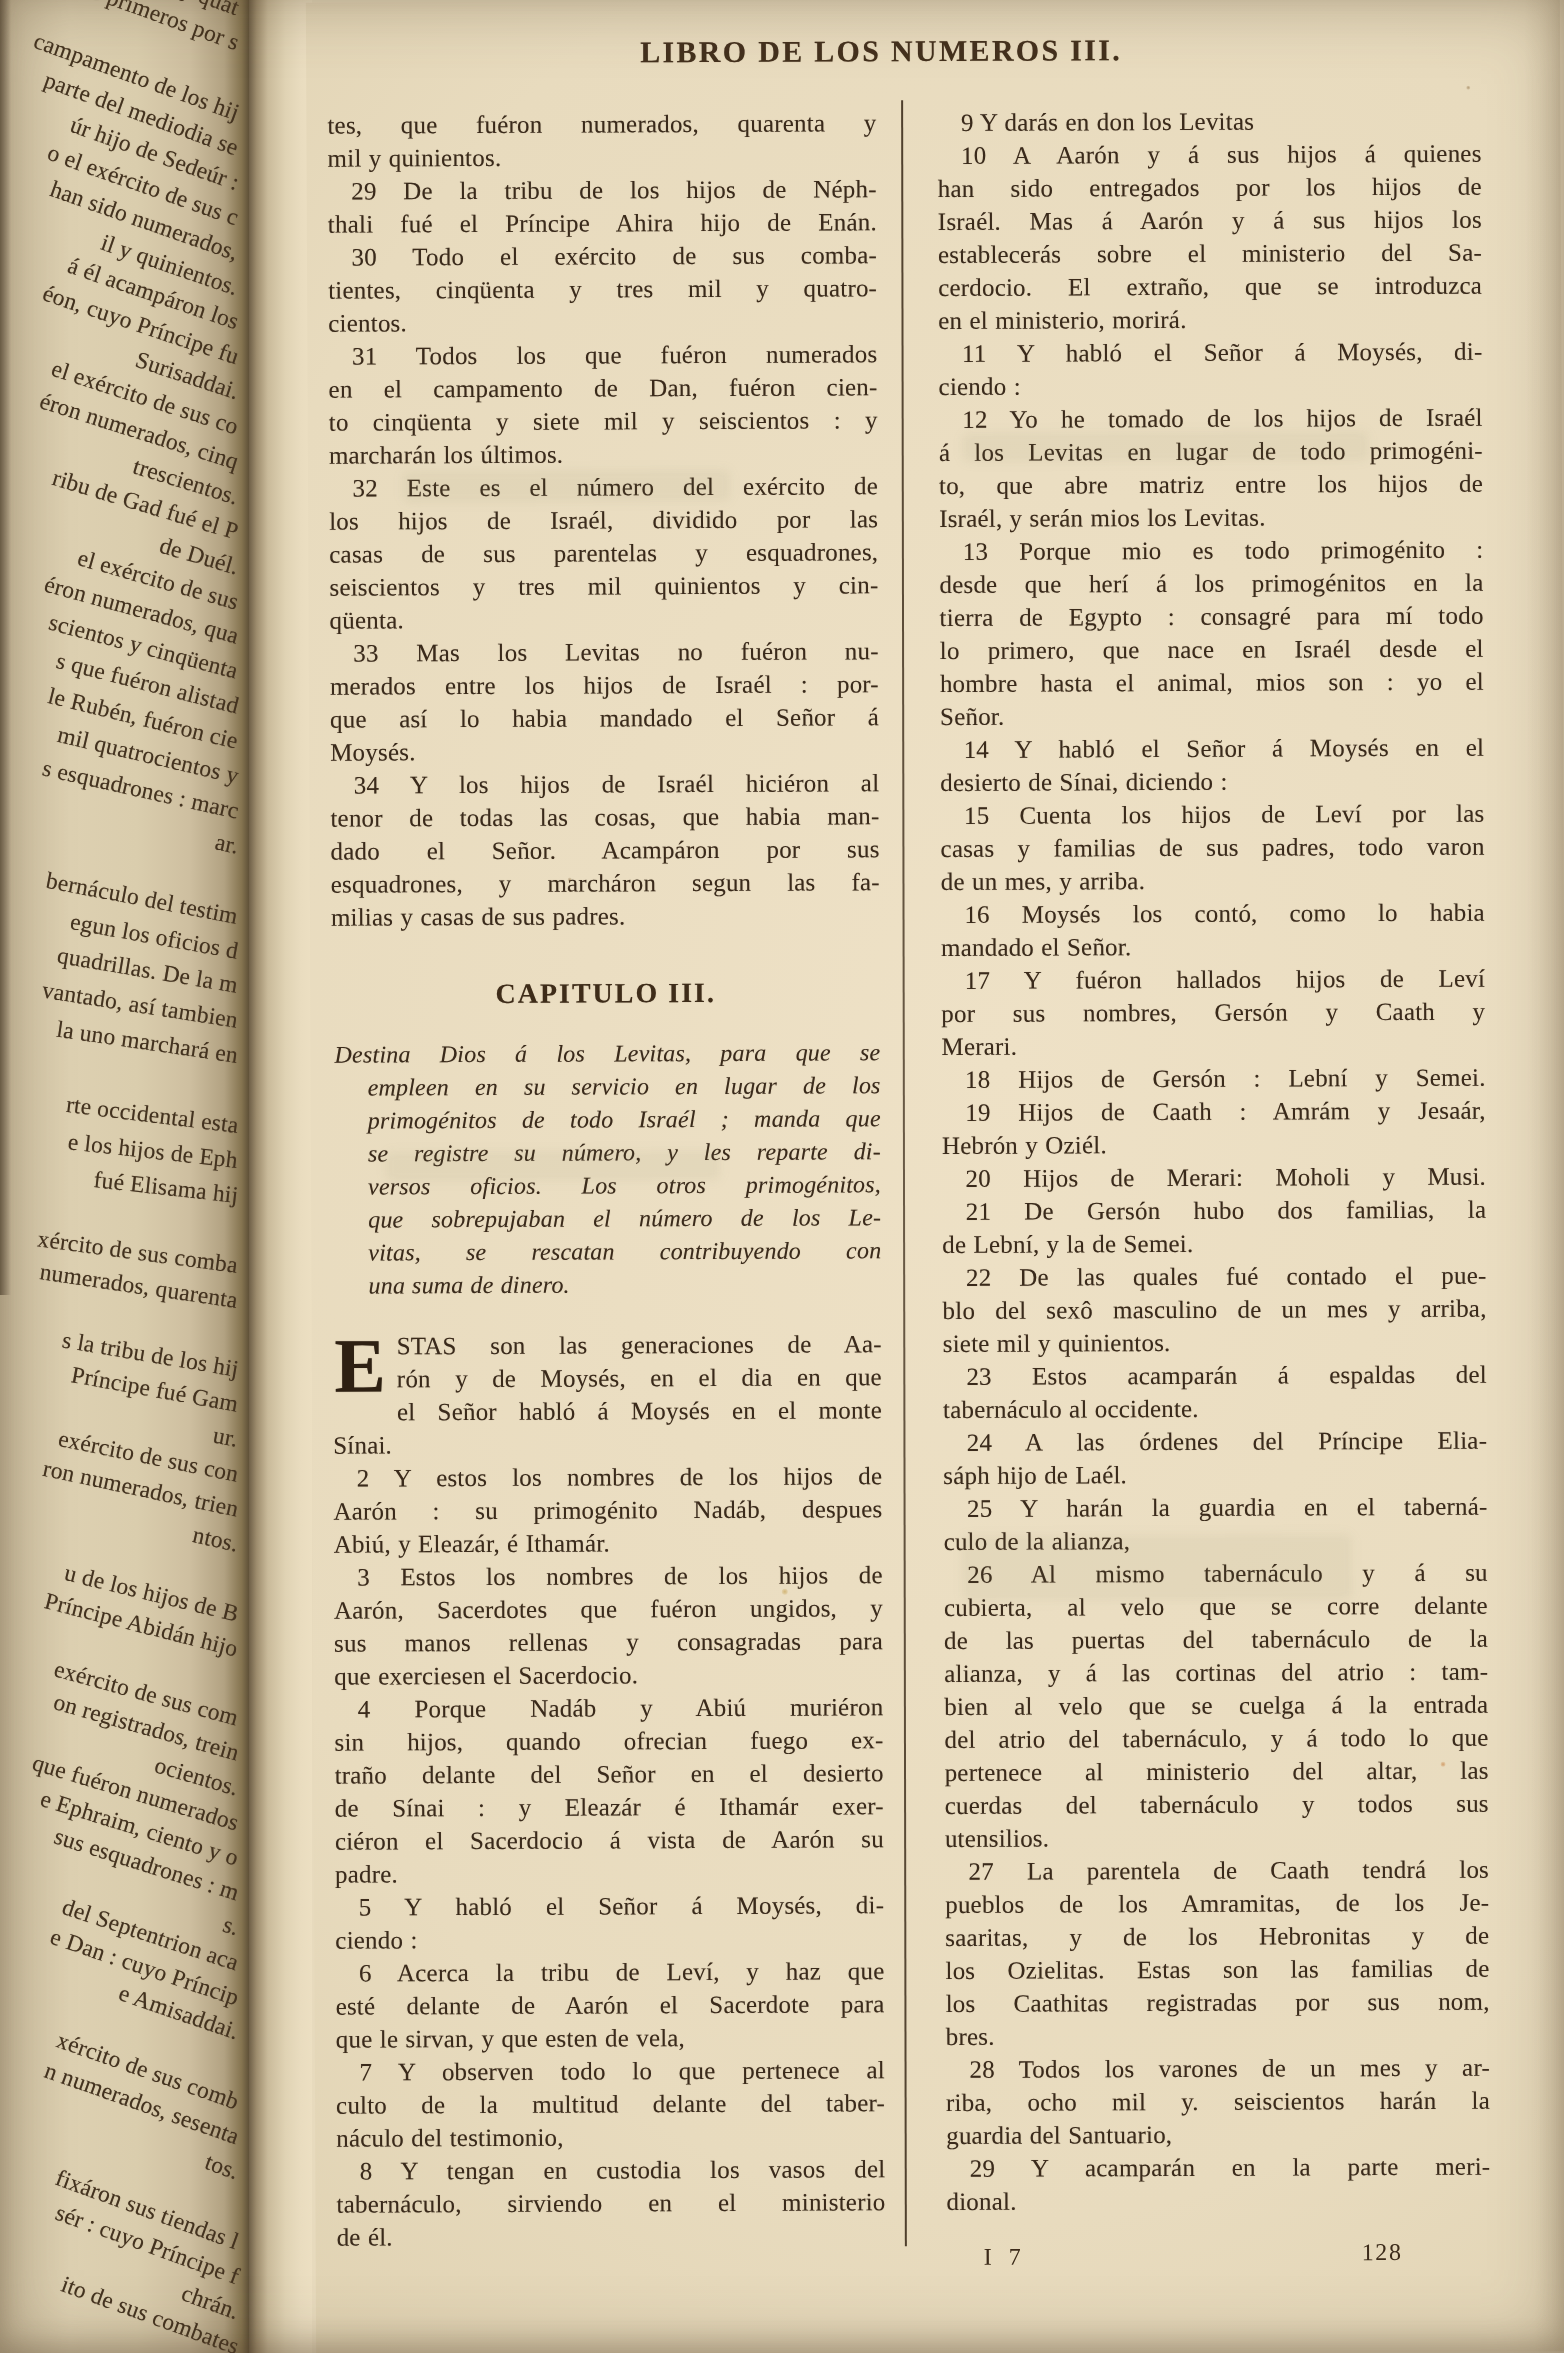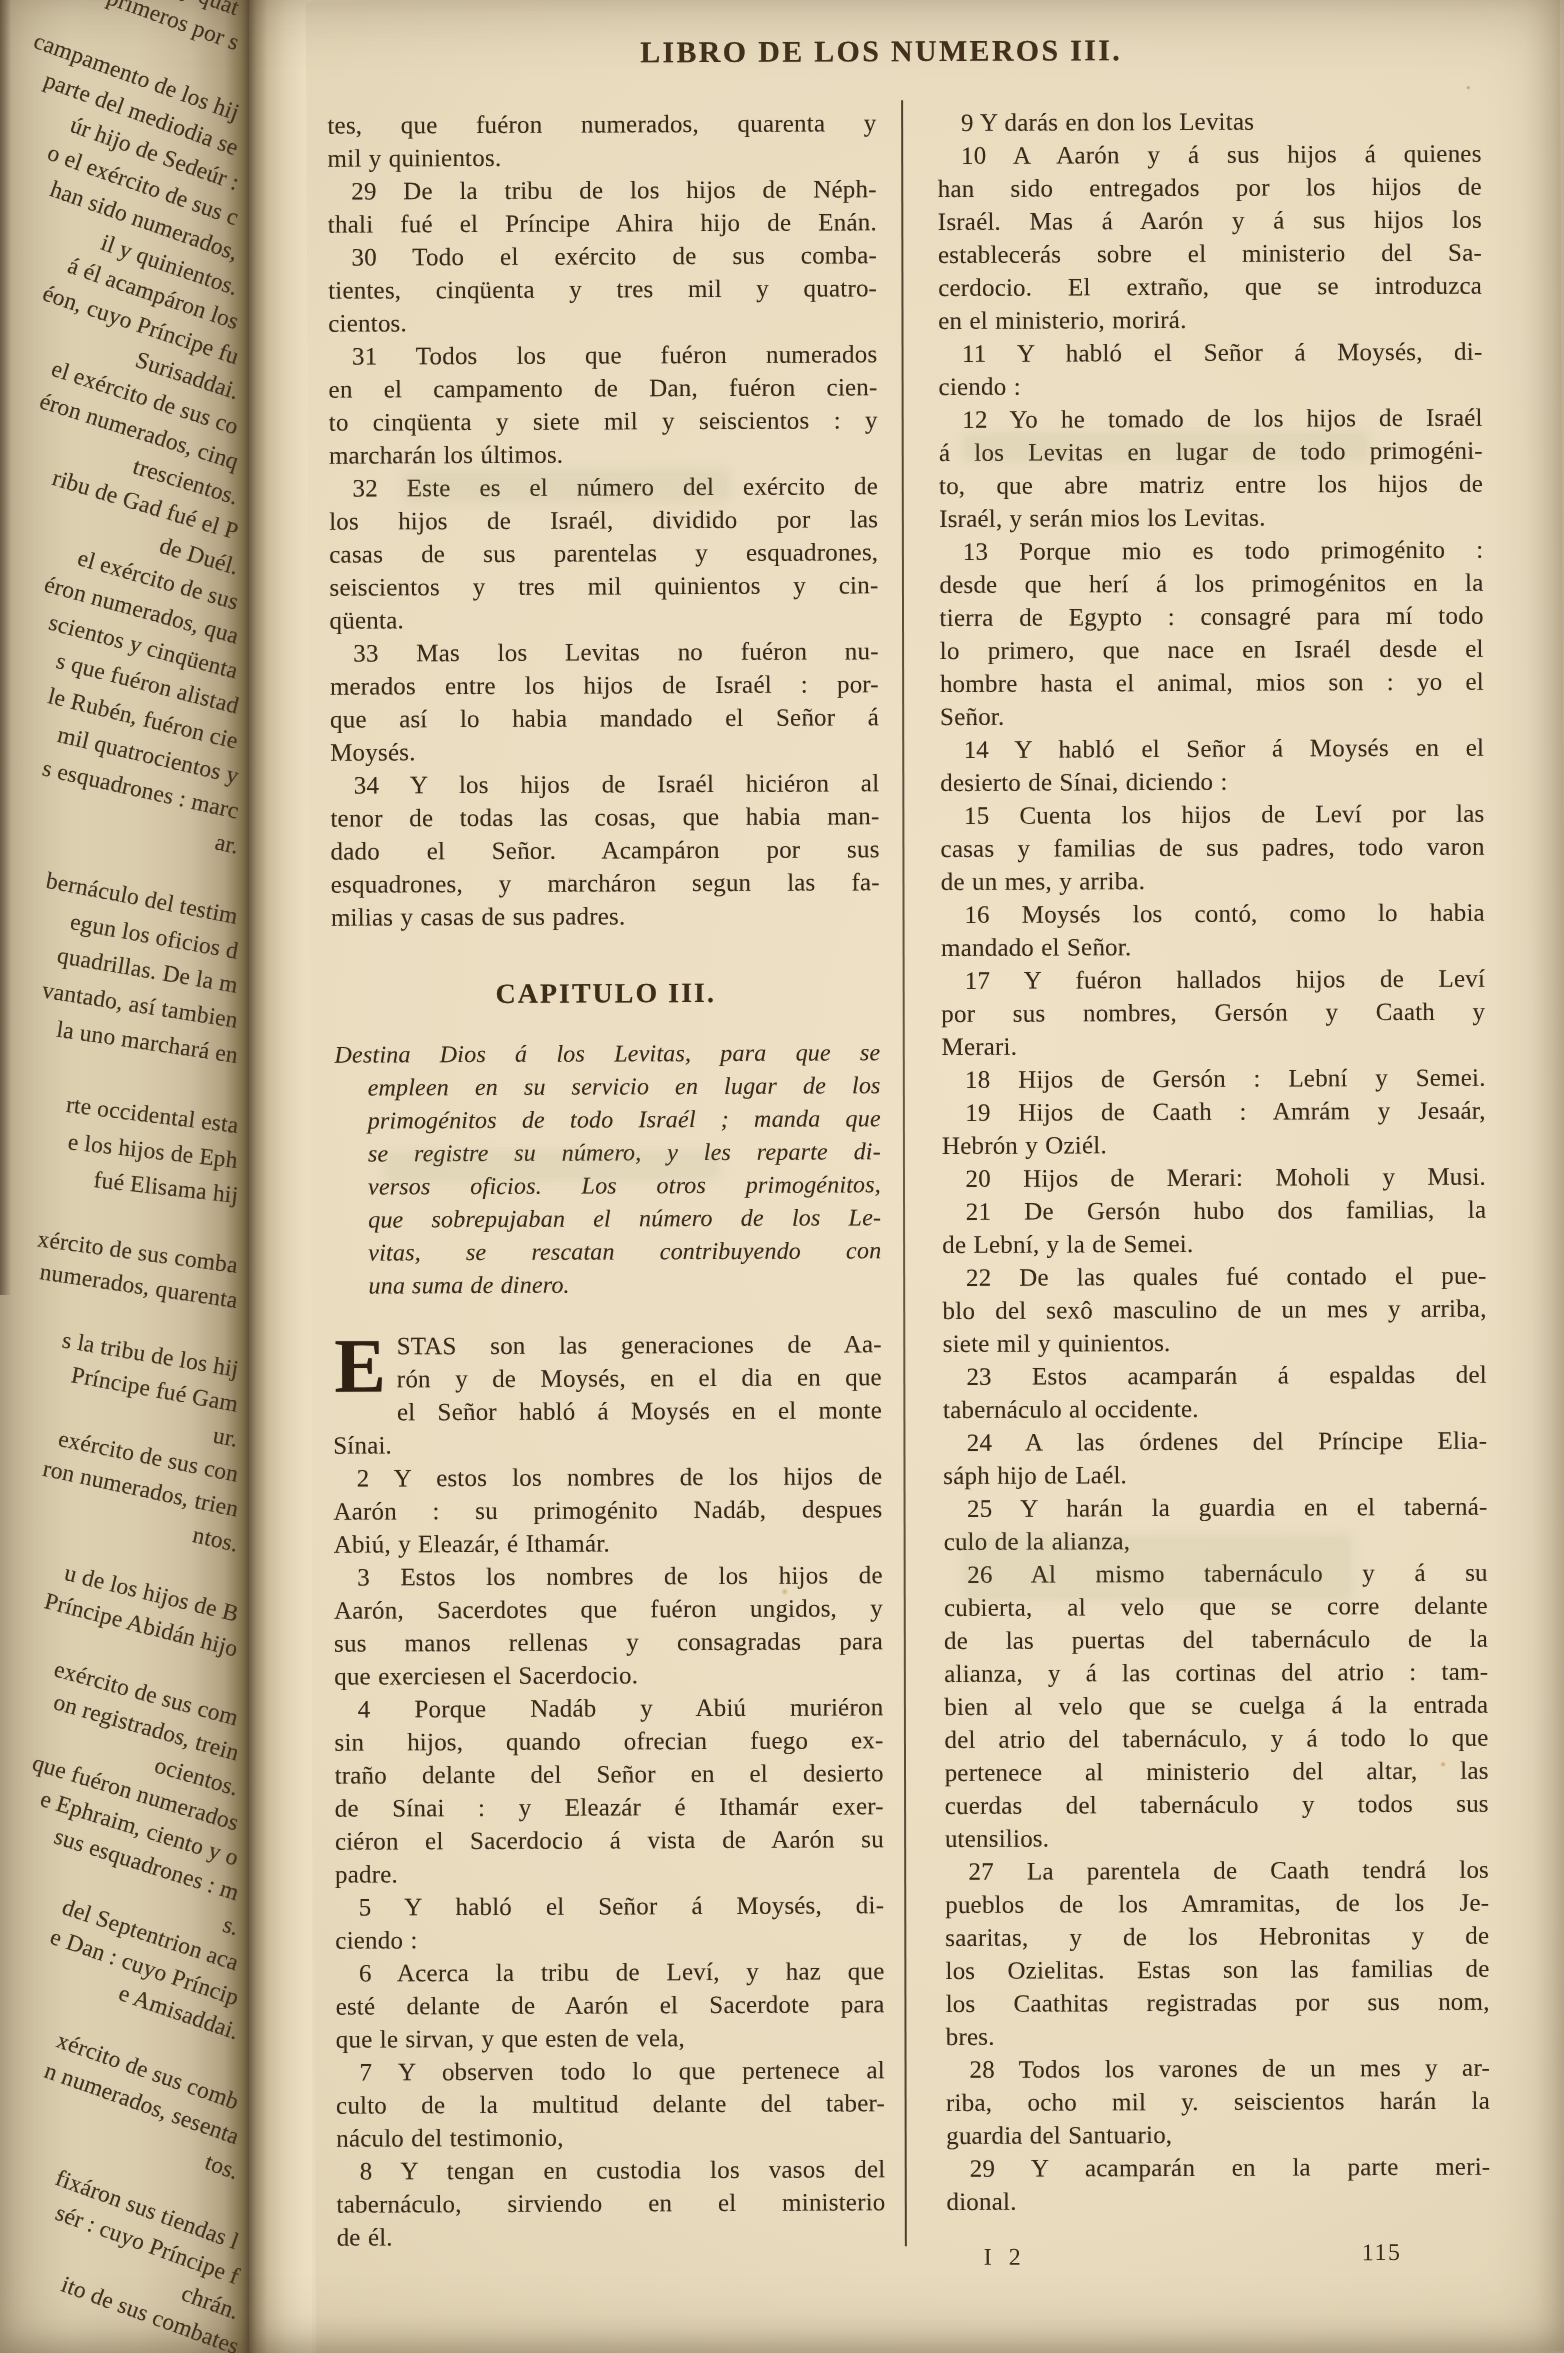--- a/index.html
+++ b/index.html
@@ -306,18 +306,18 @@
 
     <div class="ghost g1"></div>
     <div class="ghost g2"></div>
     <div class="ghost g3"></div>
     <div class="ghost g4"></div>
     <div class="speck s1"></div>
     <div class="speck s2"></div>
     <div class="speck s3"></div>
     <div class="speck s4"></div>
 
-    <div class="sig">I 2</div>
-    <div class="pagenum">115</div>
+    <div class="sig">I 7</div>
+    <div class="pagenum">128</div>
   </div>
 
 </div>
 
 
 </body></html>

